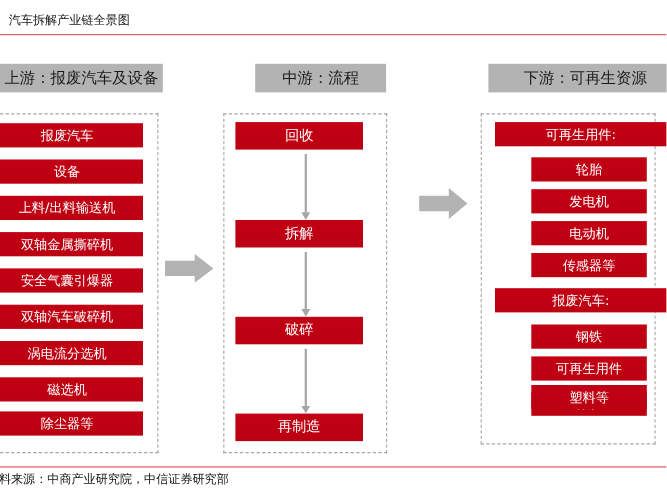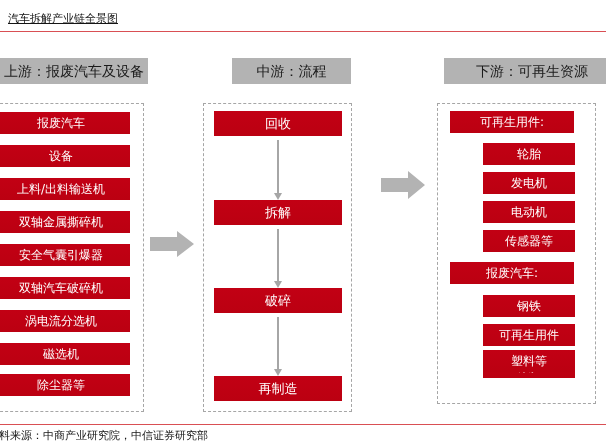--- a/index.html
+++ b/index.html
@@ -18,21 +18,20 @@
 
   
   #figure-title {
     position: absolute;
     left: 8px;
     top: 12px;
     font-size: 11px;
     line-height: 14px;
     color: #141414;
     white-space: nowrap;
-    text-decoration: underline;
   }
   #title-rule {
     position: absolute;
     left: 0px;
     top: 31px;
     width: 606px;
     height: 1px;
     background: #d94f54;
   }
 
@@ -75,25 +74,25 @@
     text-align: center;
     white-space: nowrap;
     overflow: hidden;
   }
   .chip.tall { height: 25px; line-height: 25px; font-size: 13px; }
 
   
   .chip.upstream { left: -8px; width: 138px; }
 
   
-  .chip.mid { left: 214px; width: 128px; }
+  .chip.mid { left: 214px; width: 116px; }
 
   
-  .chip.down-head { left: 450px; width: 124px; }
-  .chip.down-sub  { left: 483px; width: 92px; }
+  .chip.down-head { left: 450px; width: 156px; }
+  .chip.down-sub  { left: 483px; width: 105px; }
 
   
   .v-arrow {
     position: absolute;
     left: 277px;
     width: 2px;
     background: #a6a6a6;
   }
   .v-arrow::after {
     content: "";

